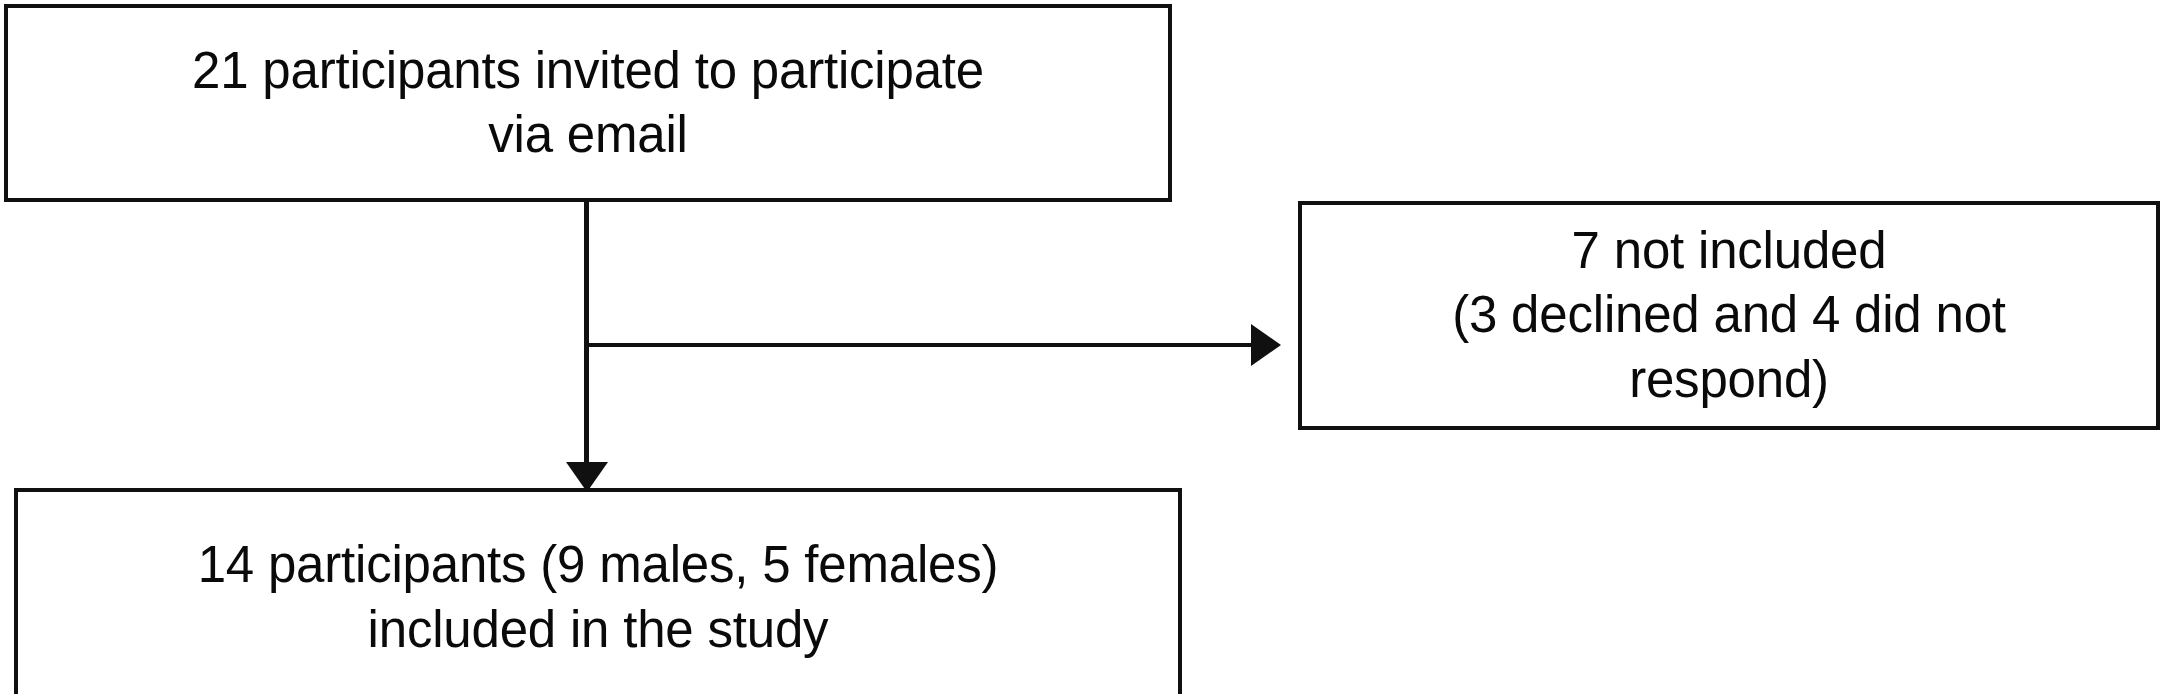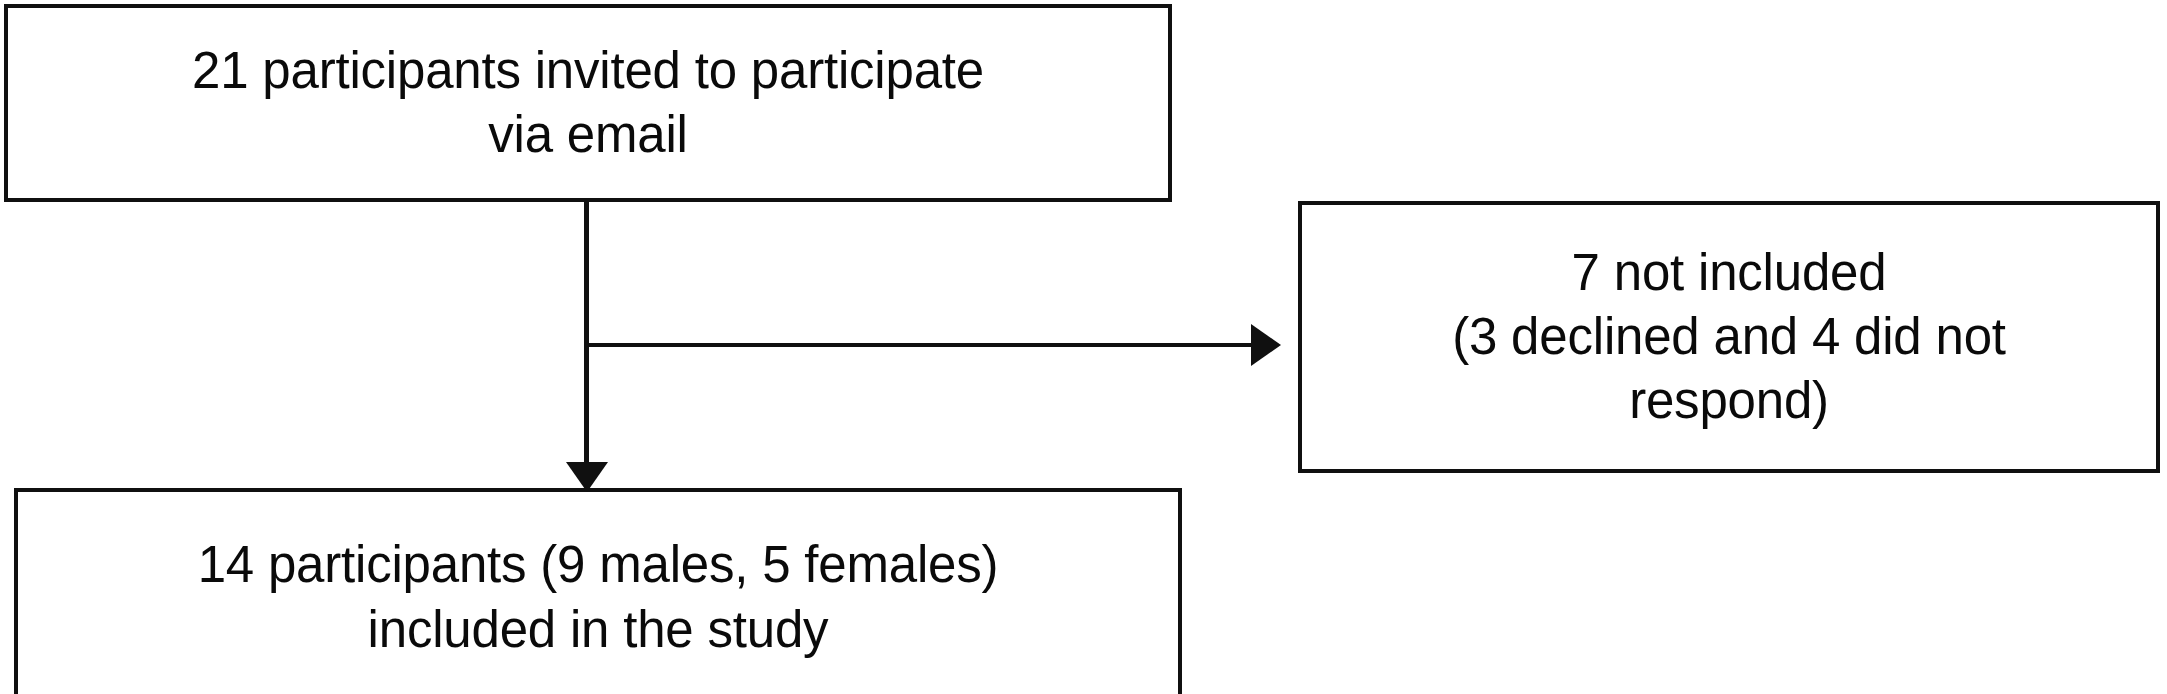--- a/index.html
+++ b/index.html
@@ -41,21 +41,21 @@
   #box-invited {
     left: 4px;
     top: 4px;
     width: 1168px;
     height: 198px;
   }
   #box-excluded {
     left: 1298px;
     top: 201px;
     width: 862px;
-    height: 272px;
+    height: 229px;
   }
   #box-included {
     left: 14px;
     top: 488px;
     width: 1168px;
     height: 219px;
   }
   
   .connector-line {
     position: absolute;

